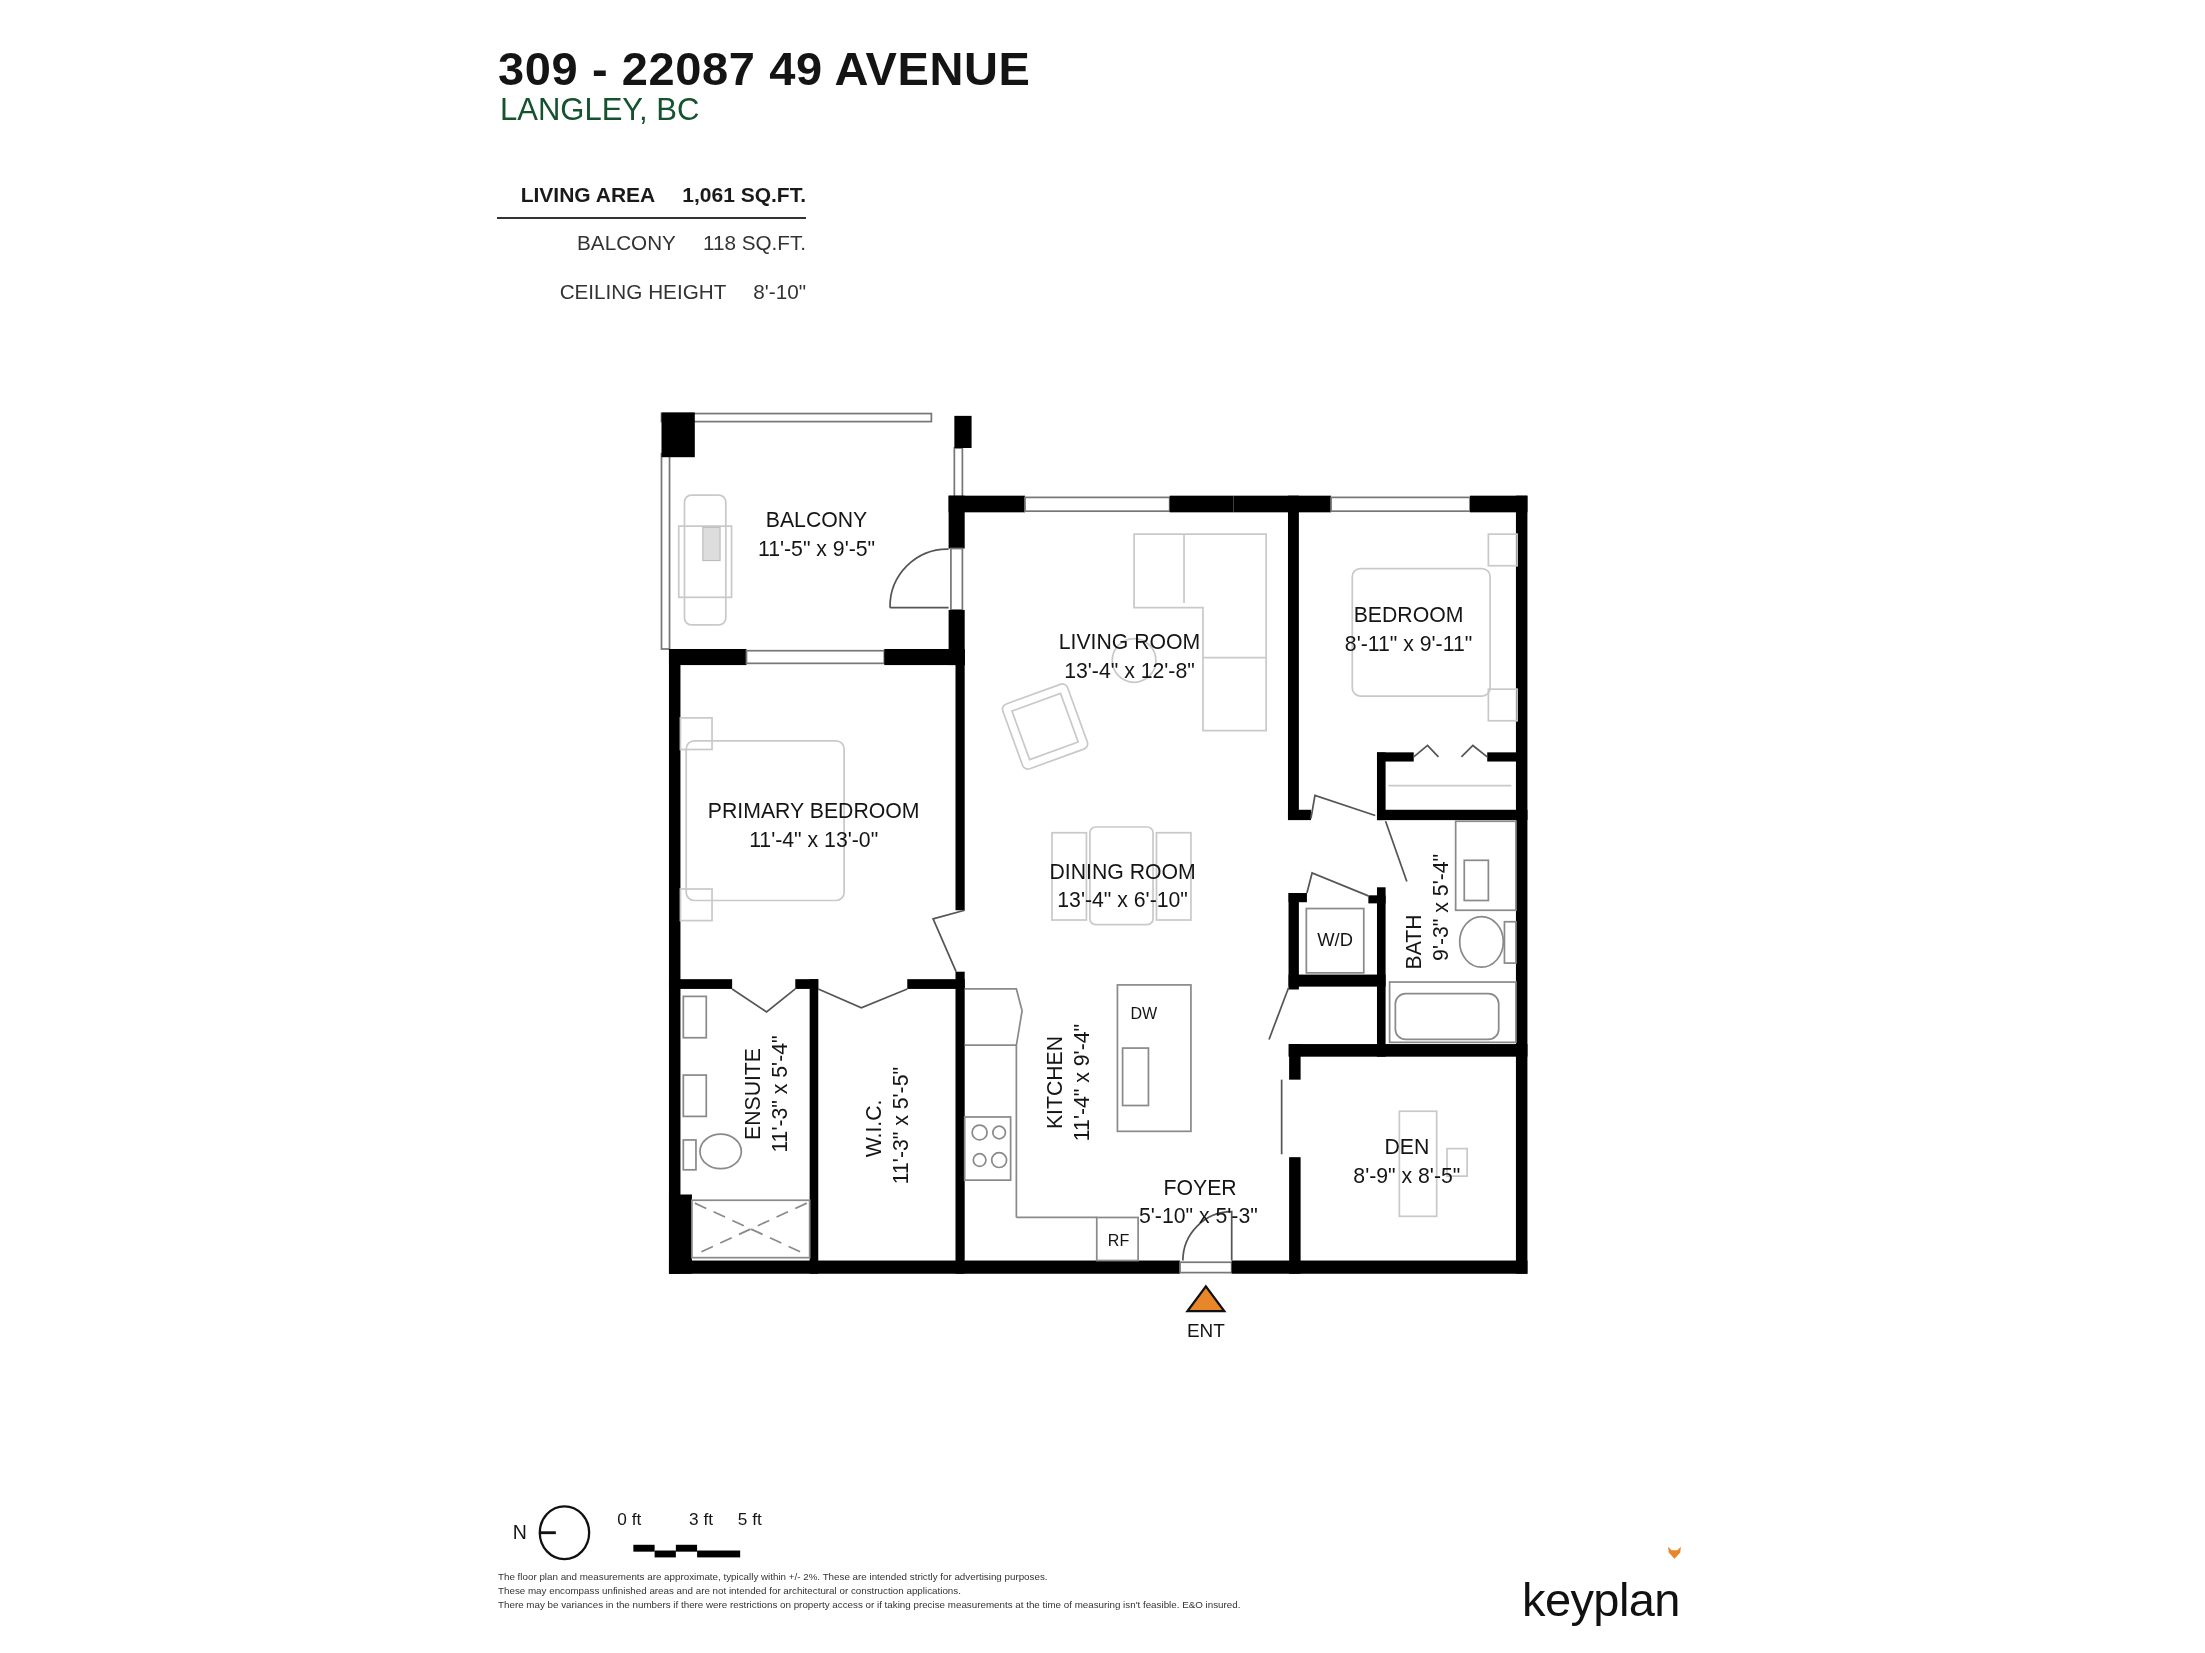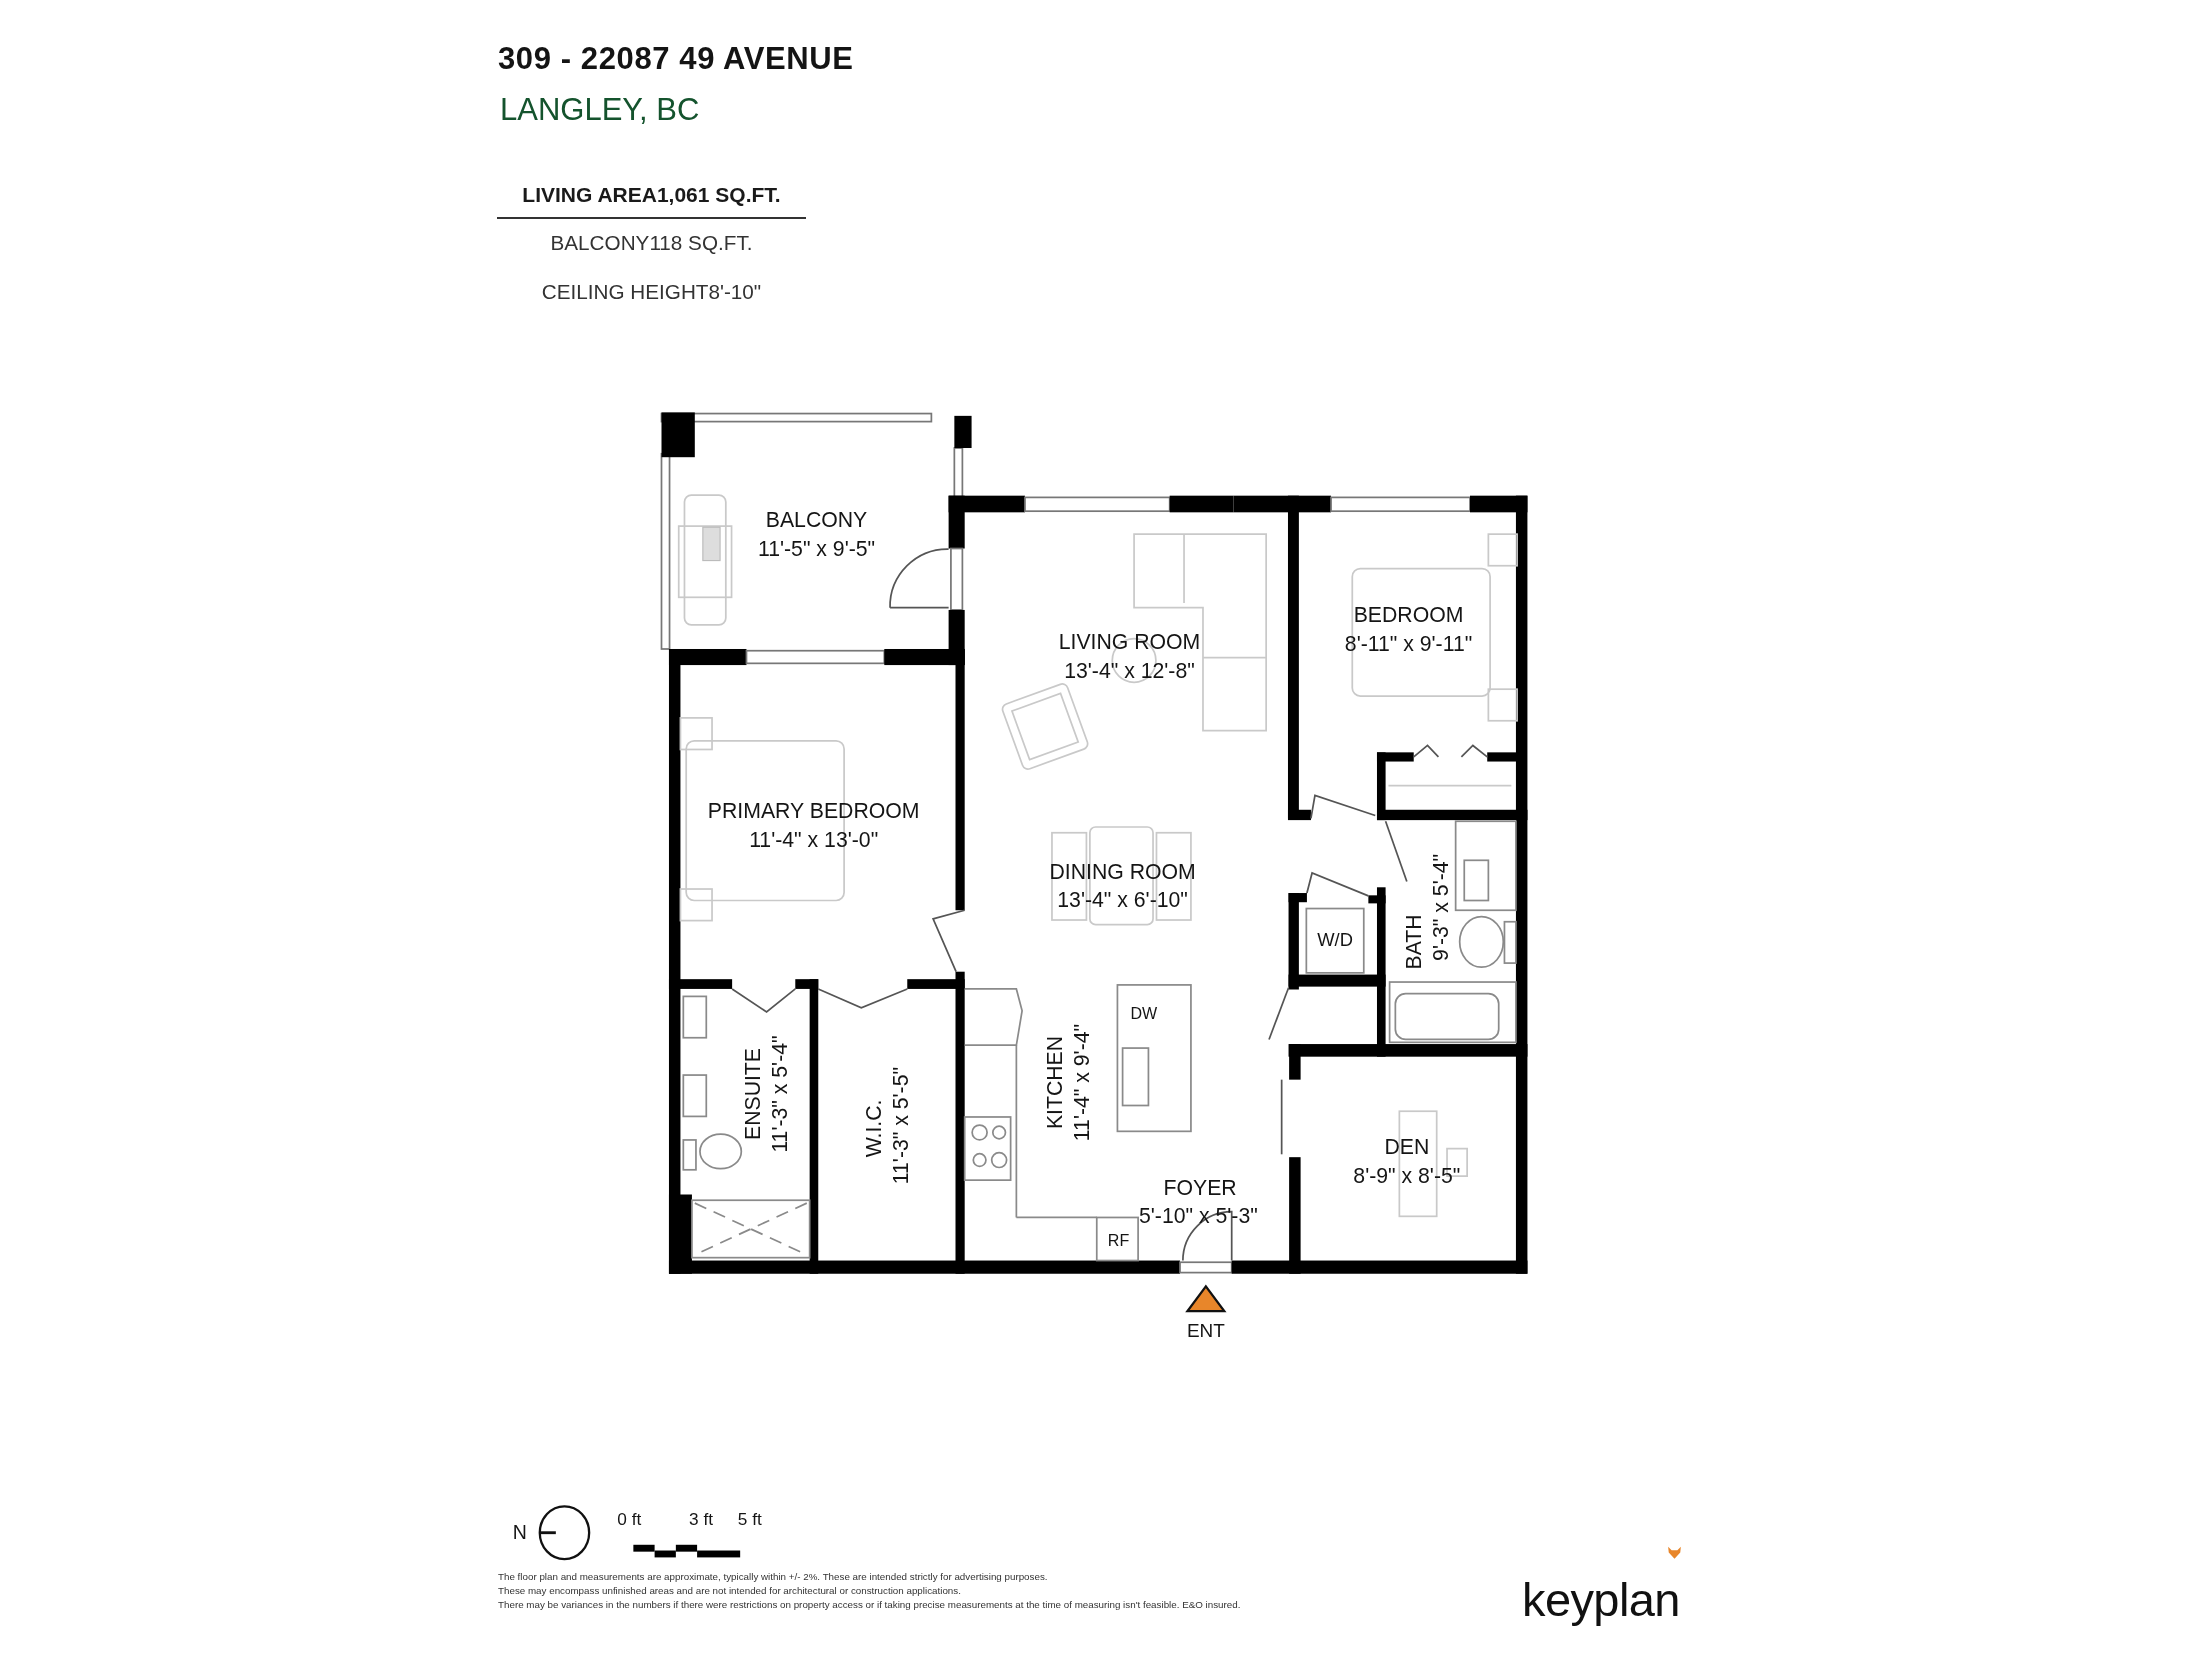--- a/index.html
+++ b/index.html
@@ -1,21 +1,21 @@
 <!DOCTYPE html>
 <html style="font-size:9.2px"><head>
 <meta charset="utf-8">
 <style>
   html, body { margin: 0; padding: 0; background: #ffffff; }
   body { width: 2205px; height: 1654px; position: relative; overflow: hidden;
          font-family: "Liberation Sans", "DejaVu Sans", sans-serif; color: #111; }
   .abs { position: absolute; }
-  #title { left: 498px; top: 41px; font-size: 31px; font-weight: 700; letter-spacing: 0.6px; color: #141414; white-space: nowrap; }
+  #title { left: 498px; top: 41px; font-size: 47px; font-weight: 700; letter-spacing: 0.6px; color: #141414; white-space: nowrap; }
   #subtitle { left: 500px; top: 92px; font-size: 31px; font-weight: 400; color: #14532d; white-space: nowrap; }
-  .stat-row { position: absolute; left: 497px; width: 309px; display: flex; justify-content: center; white-space: nowrap; }
+  .stat-row { position: absolute; left: 497px; width: 309px; display: flex; justify-content: flex-end; white-space: nowrap; gap: 27px; }
   .stat-row .lbl, .stat-row .val { font-size: 20.7px; color: #333; }
   #stat-primary { top: 183px; }
   #stat-primary .lbl, #stat-primary .val { font-weight: 700; color: #1a1a1a; font-size: 21px; }
   #stat-divider { left: 497px; top: 217px; width: 309px; height: 2.3px; background: #333; }
   #stat-1 { top: 231px; }
   #stat-2 { top: 280px; }
   svg#plan { position: absolute; left: 0; top: 0; width: 2205px; height: 1654px; }
   .room-label { font-family: "Liberation Sans", "DejaVu Sans", sans-serif; fill: #151515; }
   .wall { fill: #000; }
   .win { fill: #fff; stroke: #777; stroke-width: 3; }

